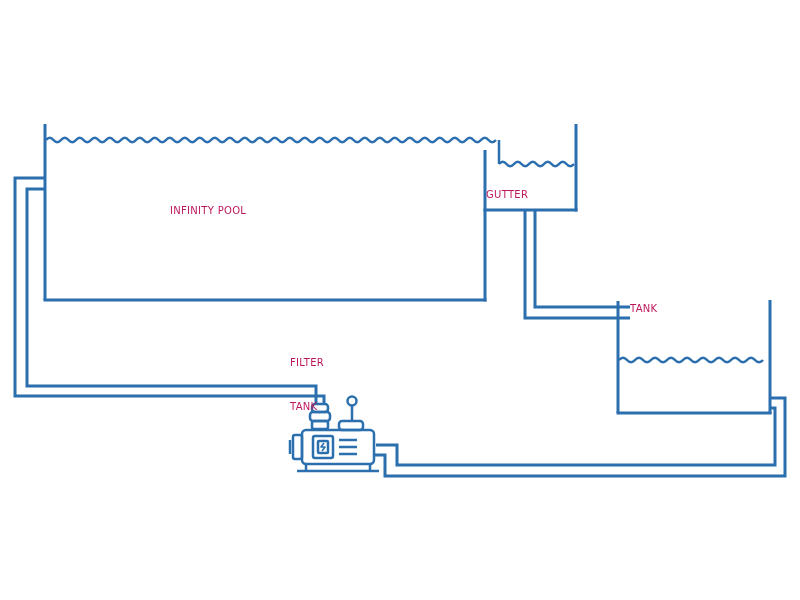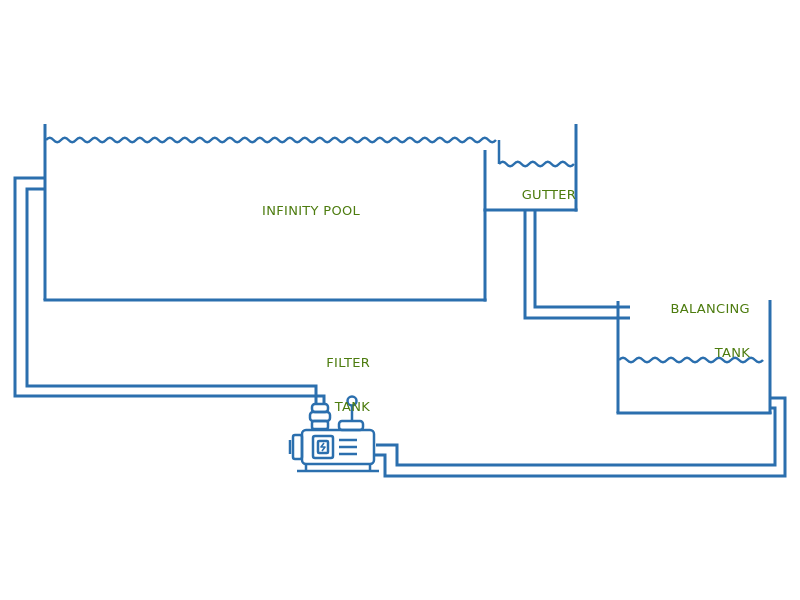--- a/index.html
+++ b/index.html
@@ -1,20 +1,20 @@
 <!DOCTYPE html>
 <html><head>
   <meta charset="utf-8">
   <style>
     html, body { margin: 0; padding: 0; background: #ffffff; }
     body { width: 800px; height: 600px; position: relative; overflow: hidden; font-family: "DejaVu Sans", "Liberation Sans", sans-serif; }
     #diagram { position: absolute; left: 0; top: 0; width: 800px; height: 600px; }
     .ln { fill: none; stroke: #2b6fae; stroke-width: 3; stroke-linejoin: miter; stroke-linecap: butt; }
     .wave { fill: none; stroke: #2b6fae; stroke-width: 2.5; }
-    .lbl { position: absolute; color: #4d7c0f; font-size: 13px; letter-spacing: 0.3px; text-align: right; white-space: pre-line; line-height: 22px; }
+    .lbl { position: absolute; color: #be185d; font-size: 10px; letter-spacing: 0.3px; text-align: left; white-space: pre-line; line-height: 22px; }
   </style>
 </head>
 <body>
 
 <svg id="diagram" viewBox="0 0 800 600" xmlns="http://www.w3.org/2000/svg">
 
   <g>
     <path class="ln" d="M45 124 L45 300"></path>
     <path class="ln" d="M43.5 300 L486.5 300"></path>
     <path class="ln" d="M485 150 L485 301.5"></path>
@@ -69,19 +69,18 @@
     <path d="M324 443 L321 447 L325 447 L322 451" stroke-width="1.6"></path>
     <path d="M339 440 L357 440 M339 447 L357 447 M339 454 L357 454"></path>
 
     <path d="M306 464 L306 470 M370 464 L370 470 M297 471 L379 471"></path>
   </g>
 </svg>
 
 <div class="lbl" style="left:170px; top:200px; width:190px;">INFINITY POOL</div>
 <div class="lbl" style="left:486px; top:184px; width:90px;">GUTTER</div>
 <div class="lbl" style="left:630px; top:276px; width:120px;">
-  <div>BALANCING</div>
   <div>TANK</div>
 </div>
 <div class="lbl" style="left:290px; top:330px; width:80px;">
   <div>FILTER</div>
   <div>TANK</div>
 </div>
 
 </body></html>

